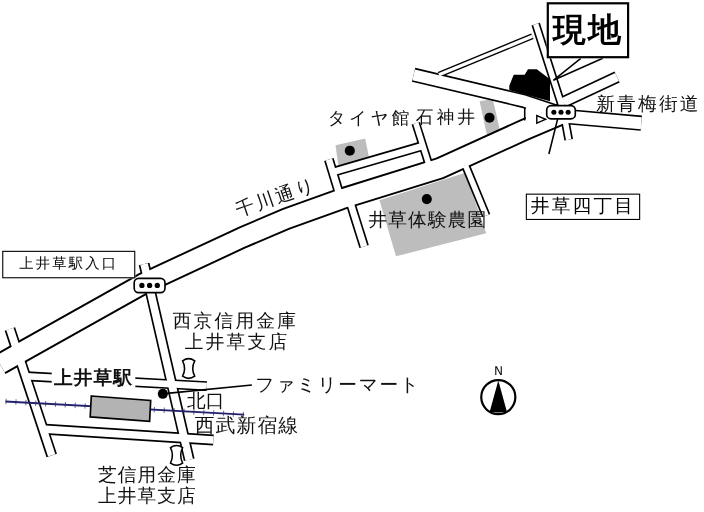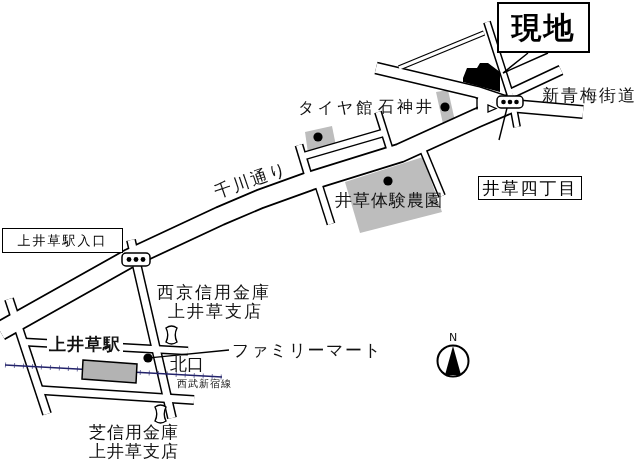--- a/index.html
+++ b/index.html
@@ -121,21 +121,21 @@
       <circle cx="510" cy="102" r="2.3" fill="#000"></circle>
       <circle cx="516.5" cy="102" r="2.3" fill="#000"></circle>
     </g>
 
     <g>
       <circle cx="453" cy="361" r="15.5" fill="#fff" stroke="#000" stroke-width="2"></circle>
       <polygon points="453,346 445,375 461,375" fill="#000"></polygon>
     </g>
   </svg>
 
-  <div class="box" style="left:497px; top:2px; width:93px; height:51px; border-width:2px;">
+  <div class="box" style="left:497px; top:2px; width:75px; height:51px; border-width:2px;">
     <span style="font-size:30px; font-weight:bold; letter-spacing:2px;">現地</span>
   </div>
 
   <span class="lbl" style="left:542px; top:87px; letter-spacing:2px;">新青梅街道</span>
 
   <div class="box" style="left:478px; top:140px; width:104px; height:24px;margin-top:36px;">
     <span style="font-size:17px; letter-spacing:2px;">井草四丁目</span>
   </div>
 
   <span class="lbl" style="left:298px; top:100px; font-size:16px; letter-spacing:3px;">タイヤ館</span>
@@ -153,19 +153,19 @@
 
   <span class="lbl" style="left:157px; top:284px; letter-spacing:2px;">西京信用金庫</span>
   <span class="lbl" style="left:168px; top:303px; letter-spacing:2px;">上井草支店</span>
 
   <span class="lbl" style="left:232px; top:342px; letter-spacing:1.5px;">ファミリーマート</span>
 
   <span class="lbl" style="left:47px; top:336px; font-weight:bold; letter-spacing:1px; background:#fff; padding:0 2px;">上井草駅</span>
 
   <span class="lbl" style="left:170px; top:356px;font-family:Liberation Serif, serif;">北口</span>
 
-  <span class="lbl" style="left:177px; top:379px; font-size:10px; letter-spacing:1px;">西武新宿線</span>
+  <span class="lbl" style="left:177px; top:379px; font-size:18px; letter-spacing:1px;">西武新宿線</span>
 
   <span class="lbl" style="left:89px; top:424px; letter-spacing:1px;">芝信用金庫</span>
   <span class="lbl" style="left:89px; top:443px; letter-spacing:1px;">上井草支店</span>
 
   <span class="lbl" style="left:449px; top:332px; font-size:11px;">N</span>
 </div>
 
 </body></html>

